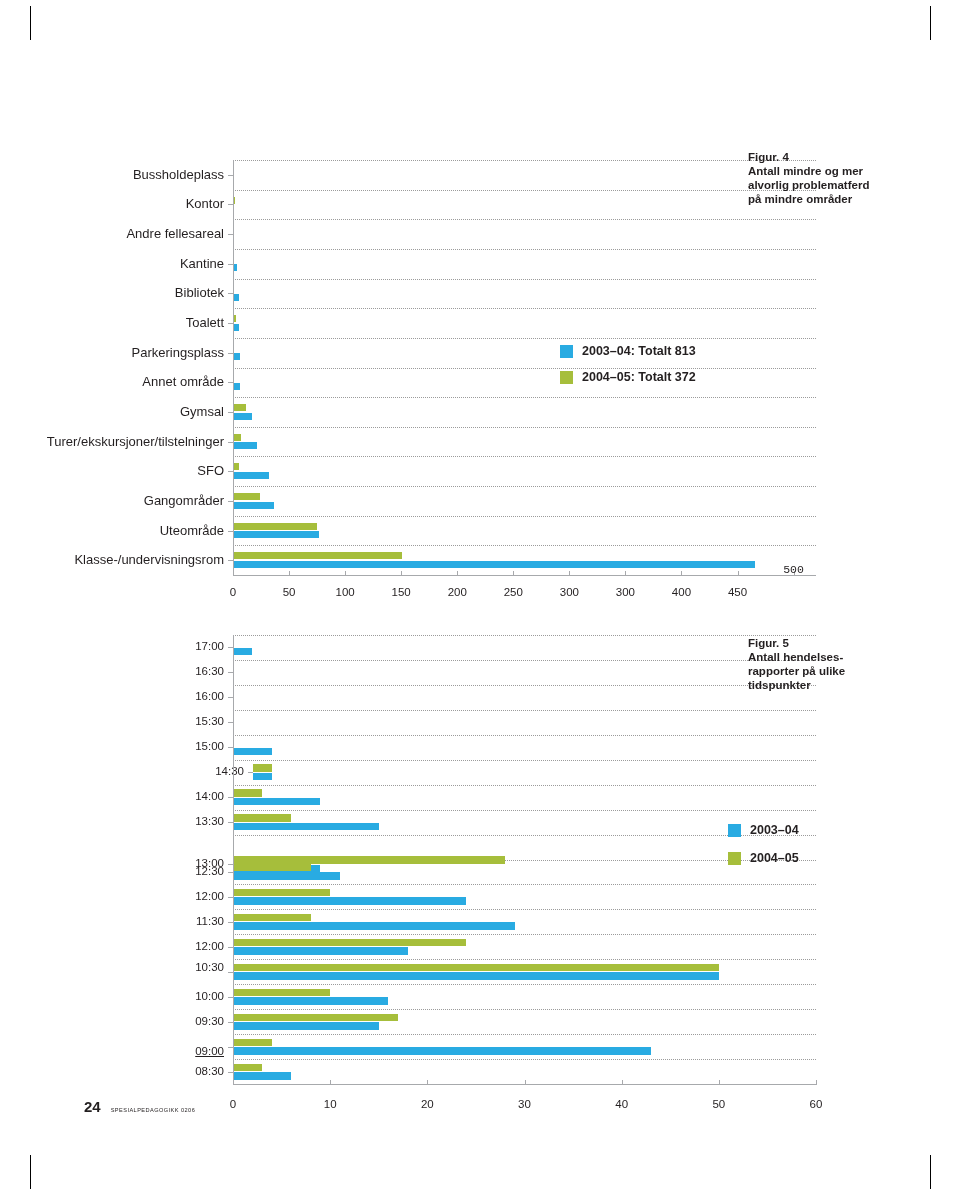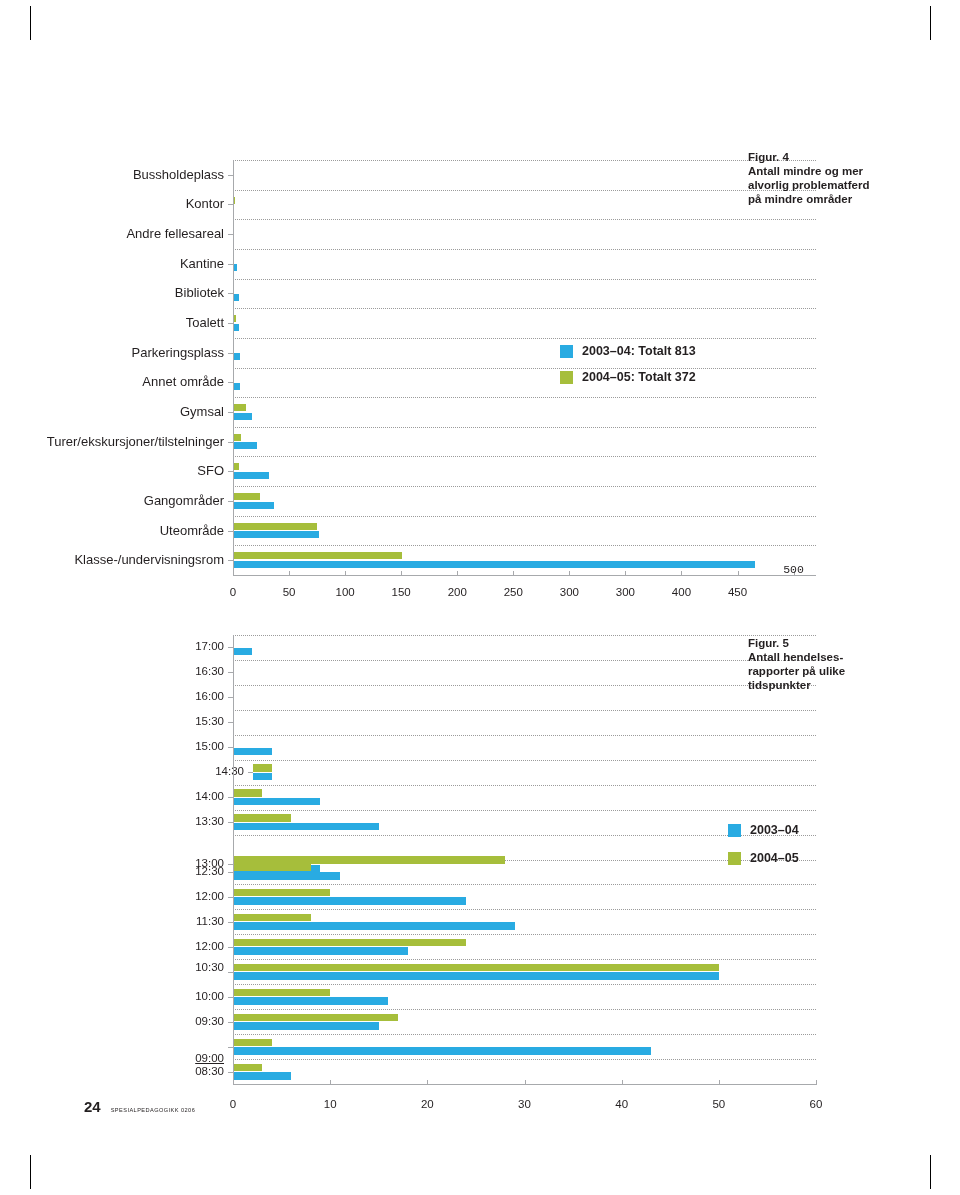--- a/index.html
+++ b/index.html
@@ -324,21 +324,21 @@
         <div class="bar b2003" style="top: 12.9722px; height: 7.5px; width: 155.467px;"></div>
         <div class="tick-y" style="top: 12.4722px;"></div>
       </div>
       <div class="cat-row" style="top: 374.167px; height: 24.9444px;">
         <div class="cat-label" style="top: 5.47222px;">09:30</div>
         <div class="bar b2004" style="top: 4.47222px; height: 7.5px; width: 165.183px;"></div>
         <div class="bar b2003" style="top: 12.9722px; height: 7.5px; width: 145.75px;"></div>
         <div class="tick-y" style="top: 12.4722px;"></div>
       </div>
       <div class="cat-row" style="top: 399.111px; height: 24.9444px;">
-        <div class="cat-label" style="top: 18px; text-decoration: underline;">09:00</div>
+        <div class="cat-label" style="top: 11px; text-decoration: underline;">09:00</div>
         <div class="bar b2004" style="top: 4.47222px; height: 7.5px; width: 38.8667px;"></div>
         <div class="bar b2003" style="top: 12.9722px; height: 7.5px; width: 417.817px;"></div>
         <div class="tick-y" style="top: 12.4722px;"></div>
       </div>
       <div class="cat-row" style="top: 424.056px; height: 24.9444px; text-decoration: underline;">
         <div class="cat-label" style="top: 5.47222px;">08:30</div>
         <div class="bar b2004" style="top: 4.47222px; height: 7.5px; width: 29.15px;"></div>
         <div class="bar b2003" style="top: 12.9722px; height: 7.5px; width: 58.3px;"></div>
         <div class="tick-y" style="top: 12.4722px;"></div>
       </div>

